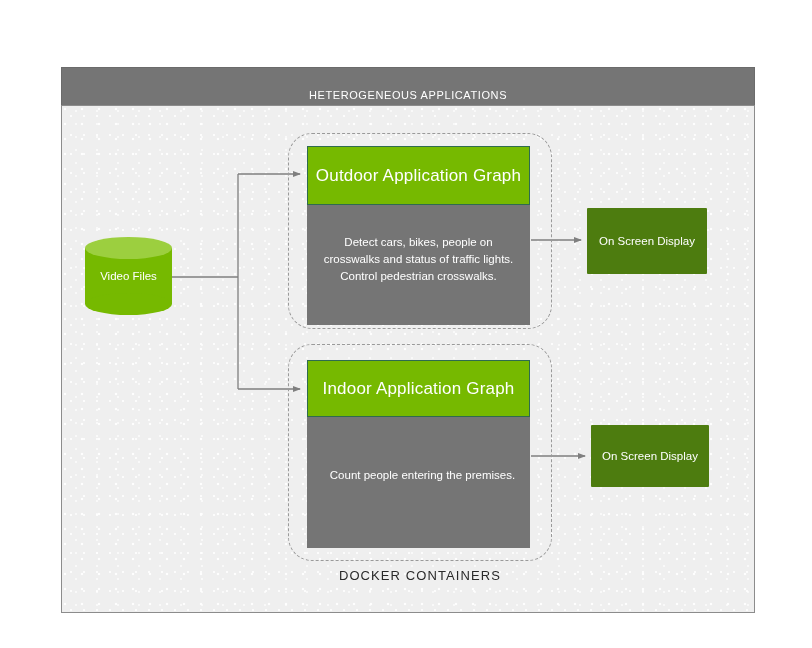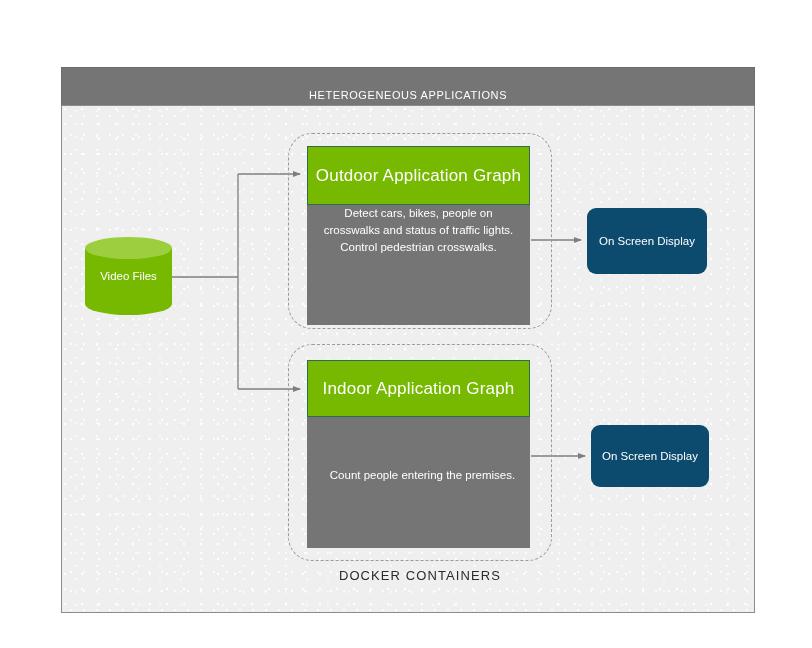--- a/index.html
+++ b/index.html
@@ -112,21 +112,21 @@
   }
 
   .app-card .card-body {
     box-sizing: border-box;
     width: 100%;
     background: #757575;
     display: flex;
     align-items: flex-start;
     justify-content: center;
   }
-  .app-card.outdoor .card-body { height: 120px; }
+  .app-card.outdoor .card-body { height: 120px; padding-top: 29px; }
   .app-card.indoor  .card-body { height: 131px; padding-top: 50px; padding-left: 8px; }
 
   .app-card .card-body .card-desc {
     color: #ffffff;
     font-size: 11.5px;
     line-height: 17px;
     text-align: center;
     width: 200px;
   }
 
@@ -176,22 +176,22 @@
     color: #ffffff;
     font-size: 11.5px;
     text-align: center;
     z-index: 3;
   }
 
   
   .osd-box {
     position: absolute;
     box-sizing: border-box;
-    background: #0c4a6e;
-    border-radius: 9px;
+    background: #4d7c0f;
+    border-radius: 1px;
     display: flex;
     align-items: center;
     justify-content: center;
     color: #ffffff;
     font-size: 11.5px;
     line-height: 16px;
     text-align: center;
   }
   .osd-box.top    { left: 587px; top: 208px; width: 120px; height: 66px; }
   .osd-box.bottom { left: 591px; top: 425px; width: 118px; height: 62px; }

